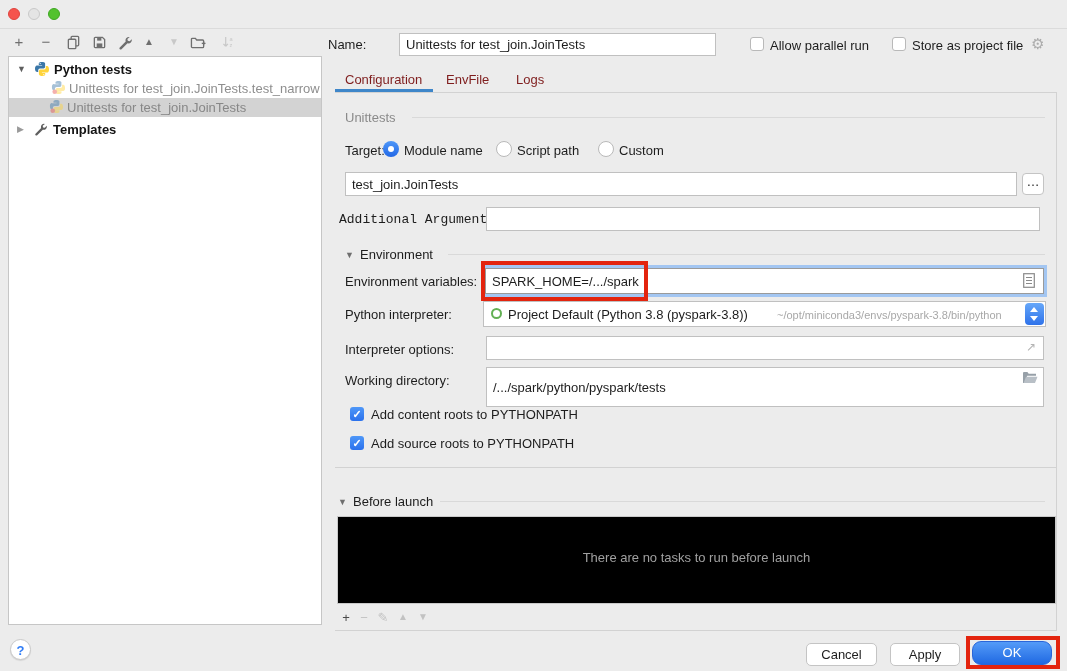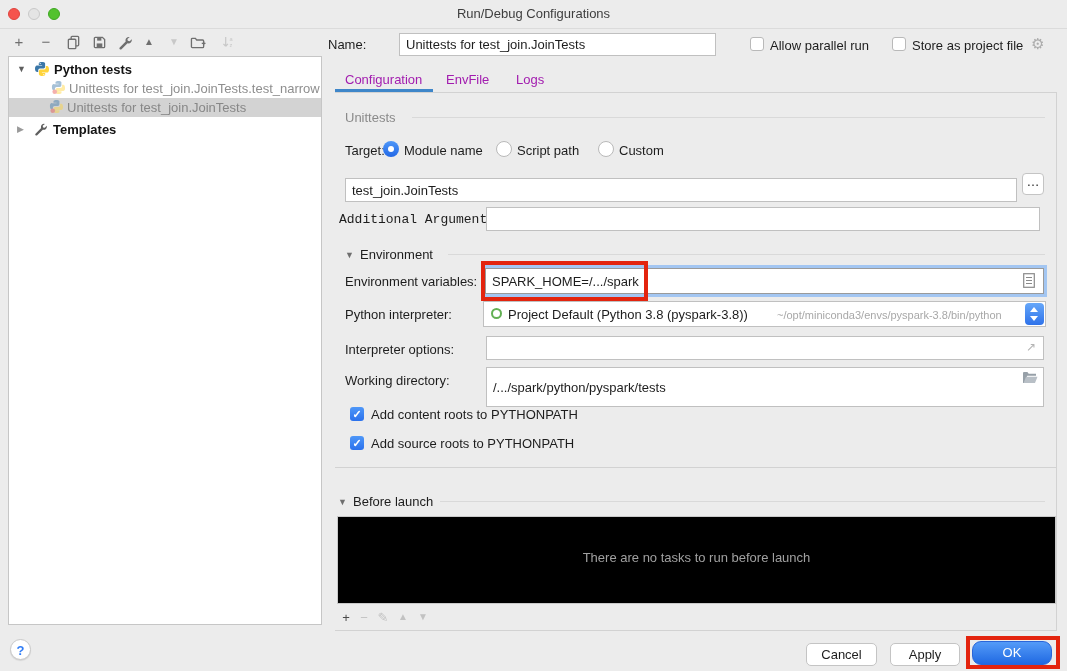--- a/index.html
+++ b/index.html
@@ -30,21 +30,21 @@
   .faded{opacity:.45;}
   
   .help-btn{position:absolute;left:10px;top:639px;width:21px;height:21px;border-radius:50%;background:#fff;border:1px solid #C9C9C9;box-shadow:0 1px 1px rgba(0,0,0,.10);color:#2F7CF6;font-weight:bold;font-size:13px;text-align:center;line-height:21px;box-sizing:border-box;}
   
   .inp{position:absolute;background:#fff;border:1px solid #C0C0C0;box-sizing:border-box;font-family:"Liberation Sans",sans-serif;font-size:13px;color:#1d1d1d;padding:0 6px;outline:none;}
   .lbl{position:absolute;height:16px;line-height:16px;white-space:nowrap;}
   .sect{color:#8A8A8A;}
   .hrule{position:absolute;height:1px;background:#D9D9D9;}
   .caret-sm{position:absolute;font-size:9px;color:#6F6F6F;}
   
-  .tab{position:absolute;top:71px;height:18px;line-height:18px;color:#a21caf;}
+  .tab{position:absolute;top:71px;height:18px;line-height:18px;color:#7f1d1d;}
   .tab-underline{position:absolute;left:335px;top:89px;width:98px;height:3px;background:#3E86C9;}
   
   .radio{position:absolute;width:16px;height:16px;border-radius:50%;box-sizing:border-box;background:#fff;border:1px solid #B9B9B9;}
   .radio.sel{background:linear-gradient(#4E97F8,#2268E6);border:none;}
   .radio.sel::after{content:"";position:absolute;left:5px;top:5px;width:6px;height:6px;border-radius:50%;background:#fff;}
   .cb{position:absolute;width:14px;height:14px;border-radius:3px;box-sizing:border-box;background:#fff;border:1px solid #B9B9B9;text-align:center;}
   .cb.checked{background:linear-gradient(#4E97F8,#2B71EC);border:none;color:#fff;font-size:11px;line-height:14px;font-weight:bold;}
   
   .combo{position:absolute;background:#fff;border:1px solid #C0C0C0;box-sizing:border-box;}
   .stepper{position:absolute;right:1px;top:1px;width:19px;height:22px;border-radius:4px;background:linear-gradient(#66A7F9,#2E72EA);}
@@ -67,21 +67,20 @@
 </style>
 </head>
 <body>
 
 <div class="window">
 
   <div class="titlebar">
     <span class="tl red"></span>
     <span class="tl gray"></span>
     <span class="tl green"></span>
-    <div class="win-title">Run/Debug Configurations</div>
   </div>
 
   <div class="tb-ico" style="left:10px;">
       <span>+</span>
     </div>
   <div class="tb-ico" style="left:37px;">
       <span>−</span>
     </div>
   <div class="tb-ico" style="left:64px;">
     <svg width="15" height="15" viewBox="0 0 16 16">
@@ -185,21 +184,21 @@
   <div class="hrule" style="left:412px;top:117px;width:633px;"></div>
 
   <div class="lbl" style="left:345px;top:143px;">Target:</div>
   <span class="radio sel" style="left:383px;top:141px;"></span>
   <div class="lbl" style="left:404px;top:143px;">Module name</div>
   <span class="radio" style="left:496px;top:141px;"></span>
   <div class="lbl" style="left:517px;top:143px;">Script path</div>
   <span class="radio" style="left:598px;top:141px;"></span>
   <div class="lbl" style="left:619px;top:143px;">Custom</div>
 
-  <input class="inp" style="left: 345px; top: 172px; width: 672px; height: 24px; margin-top: 6px;" value="test_join.JoinTests">
+  <input class="inp" style="left: 345px; top: 172px; width: 672px; height: 24px;" value="test_join.JoinTests">
   <div class="btn" style="left:1022px;top:173px;width:22px;height:22px;line-height:16px;border-radius:4px;"><span>…</span></div>
 
   <div class="lbl" style="left:339px;top:212px;font-family:Liberation Mono, monospace;">Additional Arguments:</div>
   <input class="inp" style="left: 486px; top: 207px; width: 554px; height: 24px;" value="">
 
   <span class="caret-sm" style="left:345px;top:250px;">▼</span>
   <div class="lbl" style="left:360px;top:247px;">Environment</div>
   <div class="hrule" style="left:448px;top:254px;width:597px;"></div>
 
   <div class="lbl" style="left:345px;top:274px;">Environment variables:</div>

